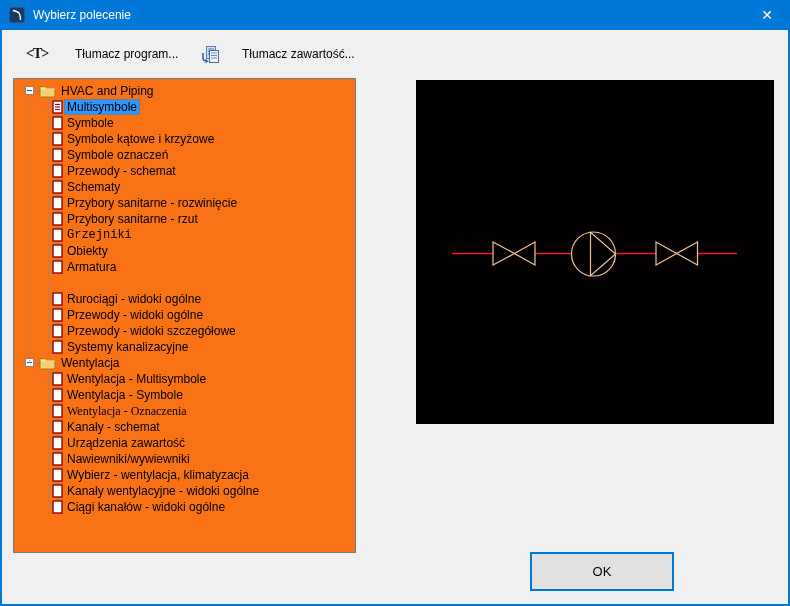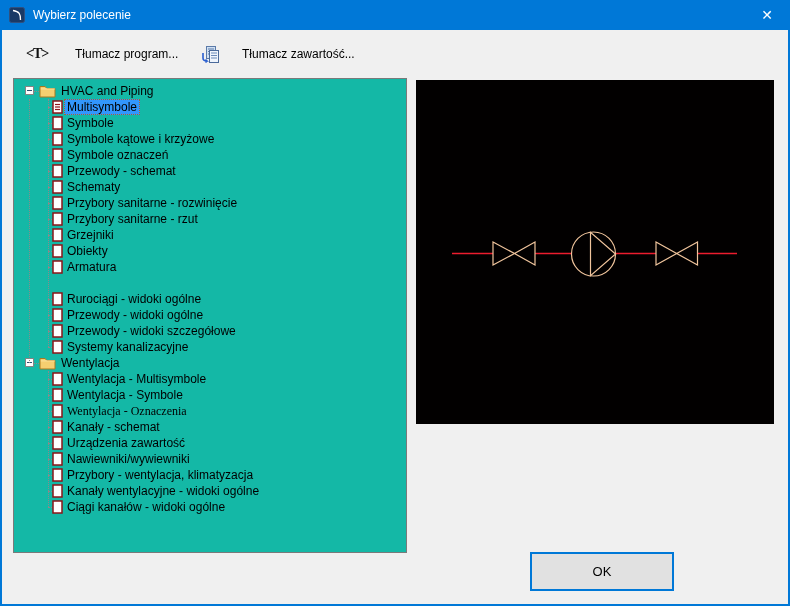--- a/index.html
+++ b/index.html
@@ -13,21 +13,21 @@
   .close-btn{position:absolute;right:0;top:0;width:46px;height:30px;display:flex;align-items:center;justify-content:center;
              color:#fff;font-size:14px;cursor:pointer;background:transparent;border:none;}
 
   
   .toolbar{position:absolute;top:30px;left:0;right:0;height:48px;}
   .tb-item{position:absolute;top:0;height:48px;display:flex;align-items:center;cursor:pointer;background:transparent;border:none;padding:0;}
   .tb-icon-t{font-family:"Liberation Serif",serif;font-weight:bold;font-size:14px;color:#111;letter-spacing:-1px;}
   .tb-label{font-size:12px;color:#000;white-space:nowrap;}
 
   
-  .tree-panel{position:absolute;left:13px;top:78px;width:394px;height:475px;background:#14b8a6;
+  .tree-panel{position:absolute;left:13px;top:78px;width:343px;height:475px;background:#f97316;
               border:1px solid #7a7a7a;box-sizing:border-box;overflow:hidden;}
   .trow{position:absolute;left:0;width:100%;height:16px;font-size:12px;line-height:16px;color:#000;white-space:nowrap;}
   .expander{position:absolute;left:11px;top:3px;width:9px;height:9px;border:1px solid #848484;background:#fff;box-sizing:border-box;}
   .minus{position:absolute;left:1px;top:3px;width:5px;height:1px;background:#2f4f6f;}
   .hdots{position:absolute;top:8px;height:0;border-top:1px dotted #8a8a8a;}
   .hdots.root{left:20px;width:7px;}
   .hdots.child{left:34px;width:6px;}
   .folder{position:absolute;left:25px;top:1px;}
   .iicon{position:absolute;left:38px;top:1px;}
   .tlabel{position:absolute;padding:0 3px;}
@@ -159,21 +159,21 @@
         <span class="tlabel item-label">Przybory sanitarne - rozwinięcie</span>
       </div>
       <div class="trow" style="top: 132px;">
         <span class="hdots child"></span>
         <svg class="iicon" width="11" height="14" viewBox="0 0 11 14">
           <rect x="1" y="1" width="9" height="12" fill="#fff" stroke="var(--maroon)" stroke-width="1.5"></rect>
           <g stroke="var(--maroon)" stroke-width="1.2"></g>
         </svg>
         <span class="tlabel item-label">Przybory sanitarne - rzut</span>
       </div>
-      <div class="trow" style="top: 148px;">
+      <div class="trow" style="top: 148px; font-family: Liberation Mono, monospace;">
         <span class="hdots child"></span>
         <svg class="iicon" width="11" height="14" viewBox="0 0 11 14">
           <rect x="1" y="1" width="9" height="12" fill="#fff" stroke="var(--maroon)" stroke-width="1.5"></rect>
           <g stroke="var(--maroon)" stroke-width="1.2"></g>
         </svg>
         <span class="tlabel item-label">Grzejniki</span>
       </div>
       <div class="trow" style="top: 164px;">
         <span class="hdots child"></span>
         <svg class="iicon" width="11" height="14" viewBox="0 0 11 14">
@@ -280,21 +280,21 @@
           <g stroke="var(--maroon)" stroke-width="1.2"></g>
         </svg>
         <span class="tlabel item-label">Nawiewniki/wywiewniki</span>
       </div>
       <div class="trow" style="top: 388px;">
         <span class="hdots child"></span>
         <svg class="iicon" width="11" height="14" viewBox="0 0 11 14">
           <rect x="1" y="1" width="9" height="12" fill="#fff" stroke="var(--maroon)" stroke-width="1.5"></rect>
           <g stroke="var(--maroon)" stroke-width="1.2"></g>
         </svg>
-        <span class="tlabel item-label">Przybory - wentylacja, klimatyzacja</span>
+        <span class="tlabel item-label">Wybierz - wentylacja, klimatyzacja</span>
       </div>
       <div class="trow" style="top: 404px;">
         <span class="hdots child"></span>
         <svg class="iicon" width="11" height="14" viewBox="0 0 11 14">
           <rect x="1" y="1" width="9" height="12" fill="#fff" stroke="var(--maroon)" stroke-width="1.5"></rect>
           <g stroke="var(--maroon)" stroke-width="1.2"></g>
         </svg>
         <span class="tlabel item-label">Kanały wentylacyjne - widoki ogólne</span>
       </div>
       <div class="trow" style="top: 420px;">

